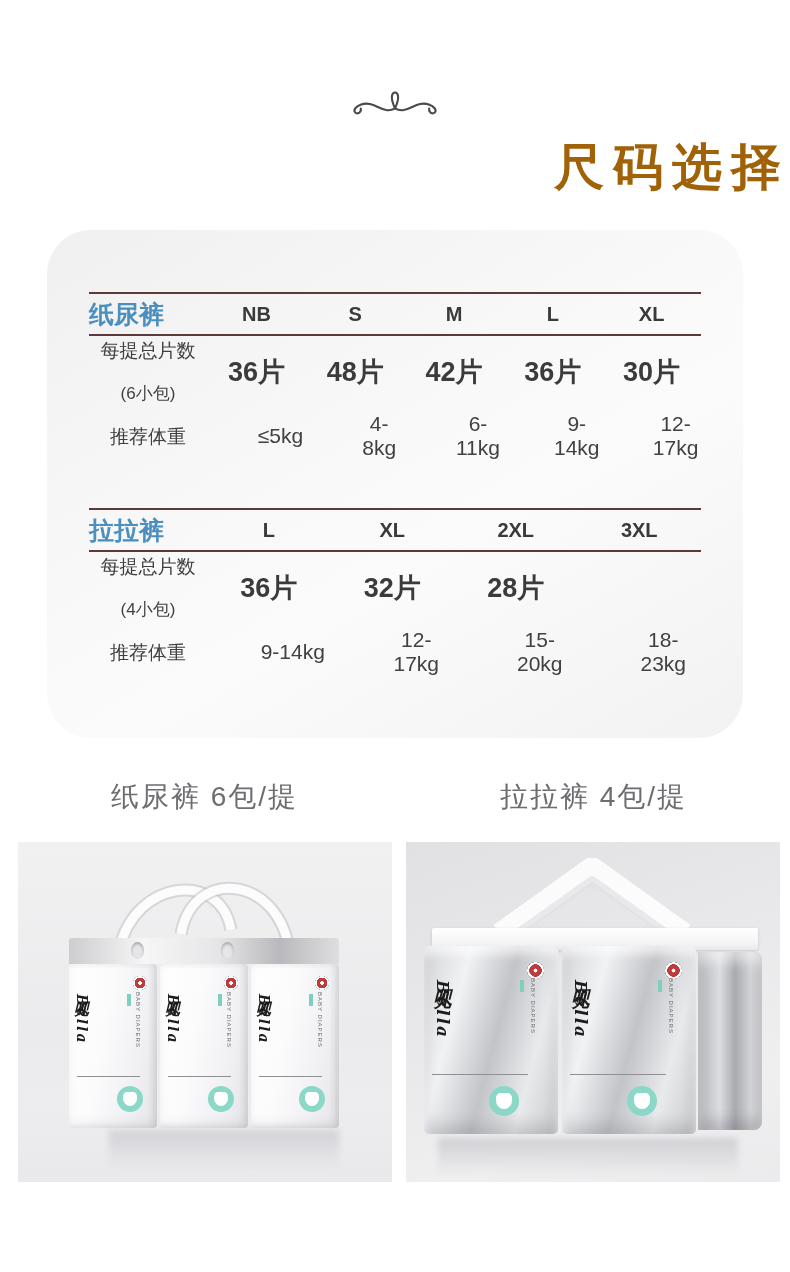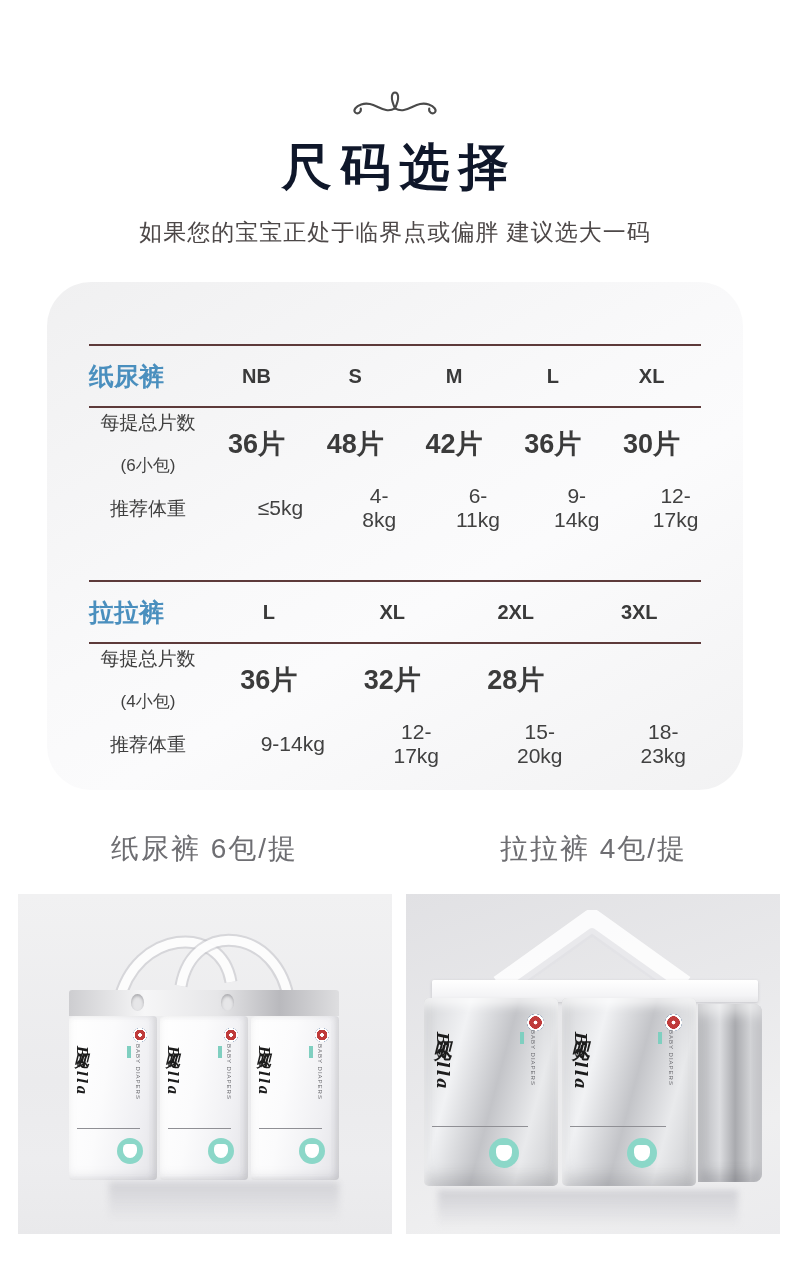--- a/index.html
+++ b/index.html
@@ -6,36 +6,36 @@
   body {
     width:790px; height:1272px; background:#ffffff;
     font-family:"Liberation Sans","DejaVu Sans",sans-serif;
     color:#3f3f3f; overflow:hidden;
   }
   .page { width:790px; height:1272px; position:relative; }
 
   
   .ornament { display:block; margin:90px auto 0; width:104px; height:30px; }
   .title {
-    margin:20px 0 0; text-align:center; font-size:50px; line-height:54px;
-    font-weight:700; color:#0f172a; letter-spacing:9px; text-indent:9px;
+    margin:20px 0 0; text-align:right; font-size:50px; line-height:54px;
+    font-weight:700; color:#a16207; letter-spacing:9px; text-indent:9px;
   }
   .subtitle {
     margin:24px 0 0; text-align:center; font-size:23px; line-height:28px;
     color:#4d4848; letter-spacing:1px;
   }
 
   
   .card {
     box-sizing:border-box; width:696px; height:508px; margin:36px auto 0;
     border-radius:44px; padding:62px 42px 0;
     background:linear-gradient(150deg,#f0f0f1 0%,#f9f9fa 45%,#fbfbfc 60%,#f2f2f3 100%);
   }
   .t-head {
-    display:grid; align-items:center; height:64px; box-sizing:border-box;
+    display:grid; align-items:center; height:44px; box-sizing:border-box;
     border-top:2px solid #5d3a3a; border-bottom:2px solid #5d3a3a;
   }
   .c5 { grid-template-columns:118px repeat(5,1fr); }
   .c4 { grid-template-columns:118px repeat(4,1fr); }
   .t-row { display:grid; align-items:center; }
   .row-pieces { height:72px; }
   .row-weight { height:56px;gap:48px; }
   .t2 { margin-top:44px; }
   .t-product { font-size:25px; font-weight:700; color:#4a8fbe; text-align:left; }
   .t-size { text-align:center; font-size:20px; font-weight:600; color:#3a3a3a; }
@@ -133,21 +133,20 @@
 
 <div class="page">
 
   <svg class="ornament" viewBox="0 0 120 34" fill="none" stroke="#4a4a4a" stroke-width="2.4" stroke-linecap="round">
     <path d="M60,21 C54,8 56.5,2.5 60,2.5 C63.5,2.5 66,8 60,21"></path>
     <path d="M60,21 C46,29 36,11 21,16.5 C15,18.8 11.5,22.5 14,25.5 C16.5,28.2 21.5,25.5 20.5,21"></path>
     <path d="M60,21 C74,29 84,11 99,16.5 C105,18.8 108.5,22.5 106,25.5 C103.5,28.2 98.5,25.5 99.5,21"></path>
   </svg>
 
   <h1 class="title">尺码选择</h1>
-  <p class="subtitle">如果您的宝宝正处于临界点或偏胖 建议选大一码</p>
 
   <section class="card">
 
     <div class="t-head c5">
       <div class="t-product">纸尿裤</div>
       <div class="t-size">NB</div>
       <div class="t-size">S</div>
       <div class="t-size">M</div>
       <div class="t-size">L</div>
       <div class="t-size">XL</div>

